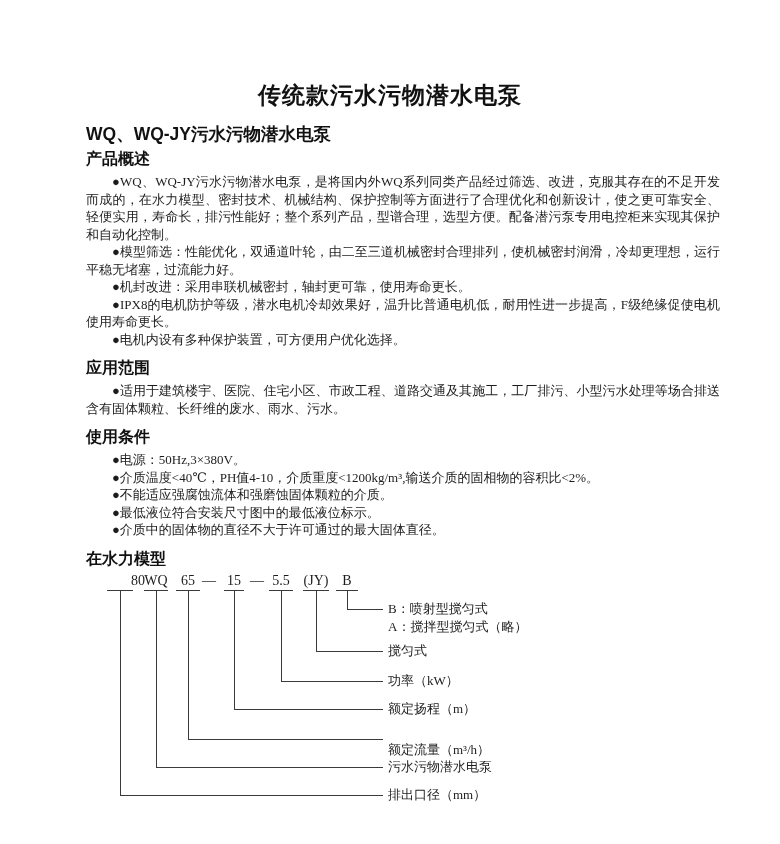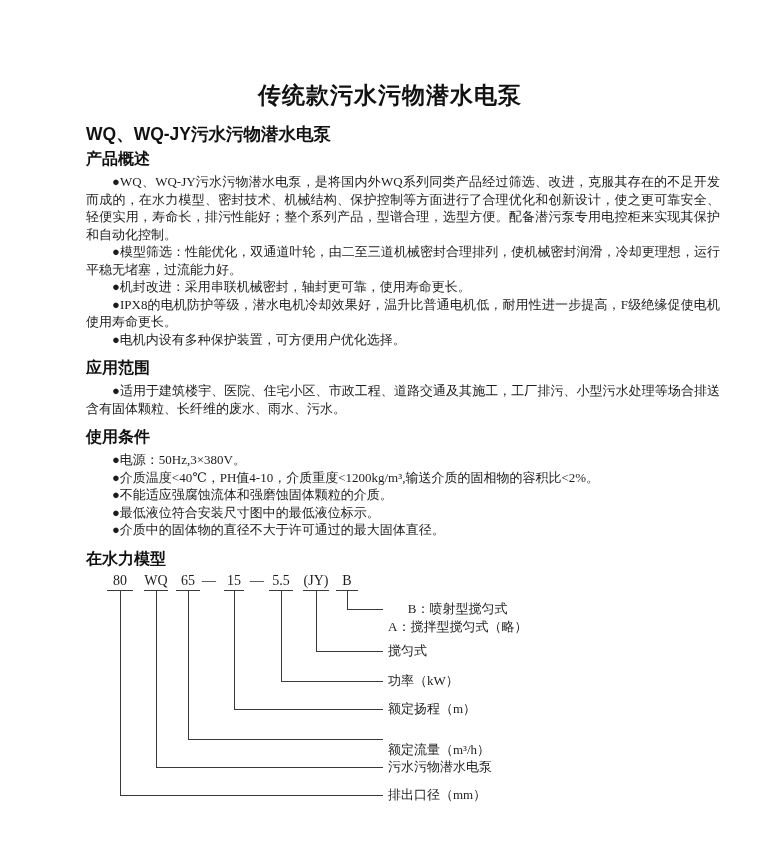--- a/index.html
+++ b/index.html
@@ -43,21 +43,21 @@
     position:relative;height:250px;margin:2px 0 0 0;
   }
   .m-part{
     position:absolute;top:0;transform:translateX(-50%);
     font-size:14px;line-height:16px;white-space:nowrap;color:#1c1c1c;
   }
   .m-ul{position:absolute;height:1px;background:#3a3a3a;}
   .m-vl{position:absolute;width:1px;background:#3a3a3a;}
   .m-hl{position:absolute;height:1px;background:#3a3a3a;}
   .m-label{
-    position:absolute;font-size:13px;line-height:18px;white-space:nowrap;color:#1c1c1c;text-align:center;
+    position:absolute;font-size:13px;line-height:18px;white-space:nowrap;color:#1c1c1c;
   }
 </style>
 </head>
 <body>
 
 <div class="page">
 
   <h1 class="title">传统款污水污物潜水电泵</h1>
 
   <h2 class="subtitle">WQ、WQ-JY污水污物潜水电泵</h2>
@@ -81,21 +81,21 @@
     <p class="bullet single">●电源：50Hz,3×380V。</p>
     <p class="bullet single">●介质温度&lt;40℃，PH值4-10，介质重度&lt;1200kg/m³,输送介质的固相物的容积比&lt;2%。</p>
     <p class="bullet single">●不能适应强腐蚀流体和强磨蚀固体颗粒的介质。</p>
     <p class="bullet single">●最低液位符合安装尺寸图中的最低液位标示。</p>
     <p class="bullet single">●介质中的固体物的直径不大于许可通过的最大固体直径。</p>
   </section>
 
   <section>
     <h3 class="sec-h">在水力模型</h3>
     <div id="model-diagram" class="diagram">
-        <div class="m-part" style="left: 34px;">80</div>
+        <div class="m-part" style="left: 52px;">80</div>
         <div class="m-ul" style="left: 21px; top: 17px; width: 26px;"></div>
         <div class="m-vl" style="left: 34px; top: 18px; height: 204px;"></div>
         <div class="m-hl" style="left: 34px; top: 222px; width: 263px;"></div>
         <div class="m-part" style="left: 70px;">WQ</div>
         <div class="m-ul" style="left: 58px; top: 17px; width: 24px;"></div>
         <div class="m-vl" style="left: 70px; top: 18px; height: 176px;"></div>
         <div class="m-hl" style="left: 70px; top: 194px; width: 227px;"></div>
         <div class="m-part" style="left: 102px;">65</div>
         <div class="m-ul" style="left: 90px; top: 17px; width: 24px;"></div>
         <div class="m-vl" style="left: 102px; top: 18px; height: 148px;"></div>

